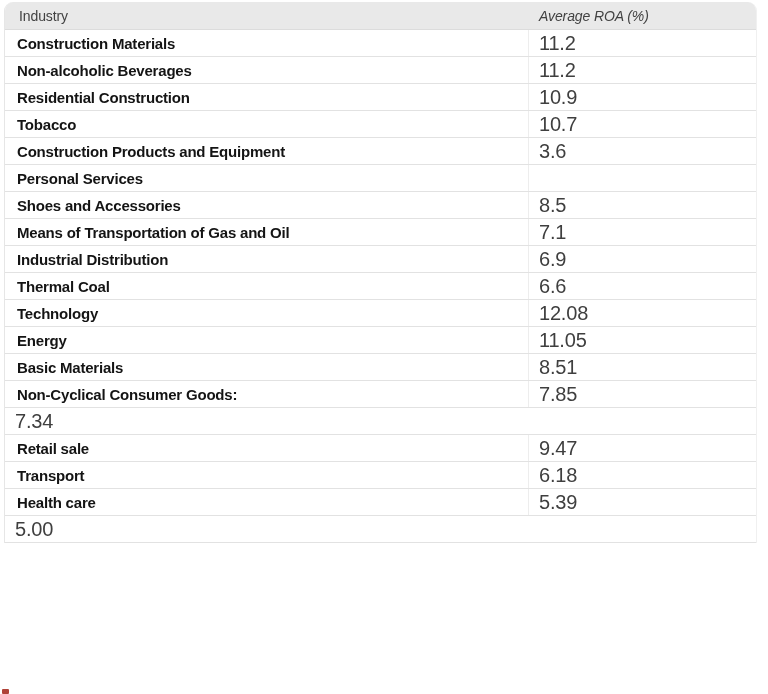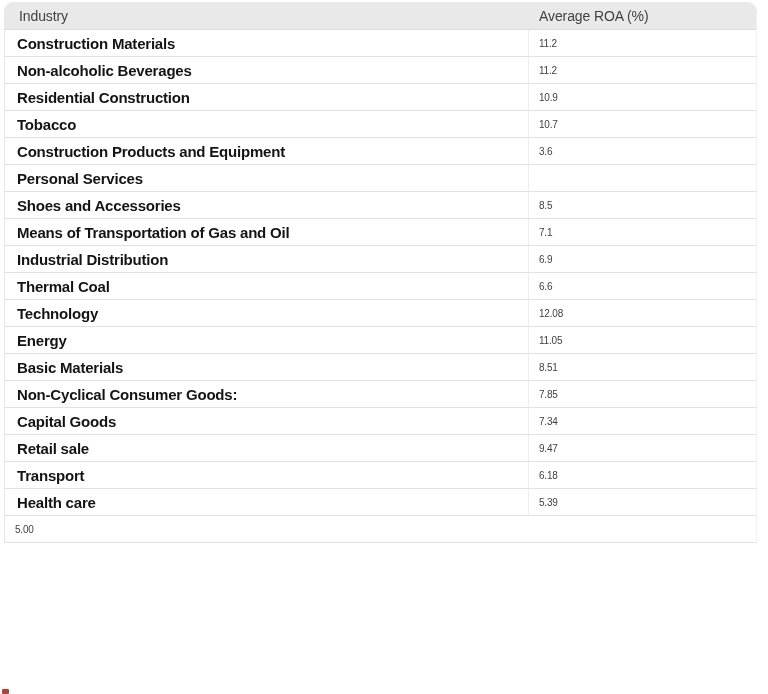--- a/index.html
+++ b/index.html
@@ -38,21 +38,21 @@
     border-bottom:1px solid #dcdcdc;
     align-items:center;
   }
   .thead .th{
     color:var(--header_text);
     font-size:14px;
     letter-spacing:-0.1px;
     white-space:nowrap;
   }
   .th.col-industry{ width:524px; padding-left:14px; }
-  .th.col-roa{ flex:1; padding-left:10px; }
+  .th.col-roa{ flex:1; padding-left:10px;font-style:italic; }
   .trow{
     display:flex;
     height:27px;
     background:var(--row_bg);
     border-bottom:1px solid var(--border);
     align-items:center;
   }
   .trow:last-child{ border-bottom:1px solid var(--border); }
   .cell{
     display:flex;
@@ -66,21 +66,21 @@
     padding-left:12px;
     font-weight:bold;
     font-size:15px;
     letter-spacing:-0.2px;
     color:var(--industry_text);
     border-right:1px solid var(--divider);
   }
   .cell.roa{
     flex:1;
     padding-left:10px;
-    font-size:10px;
+    font-size:20px;
     letter-spacing:-0.2px;
     color:var(--value_text);
   }
   .corner-marker{
     position:absolute;
     left:2px; bottom:0;
     width:7px; height:5px;
     background:var(--marker);
     border-radius:1px;
   }
@@ -157,21 +157,20 @@
     <div class="cell industry">Basic Materials</div>
     <div class="cell roa">8.51</div>
   </div>
 
   <div class="trow">
     <div class="cell industry">Non-Cyclical Consumer Goods:</div>
     <div class="cell roa">7.85</div>
   </div>
 
   <div class="trow">
-    <div class="cell industry">Capital Goods</div>
     <div class="cell roa">7.34</div>
   </div>
 
   <div class="trow">
     <div class="cell industry">Retail sale</div>
     <div class="cell roa">9.47</div>
   </div>
 
   <div class="trow">
     <div class="cell industry">Transport</div>

